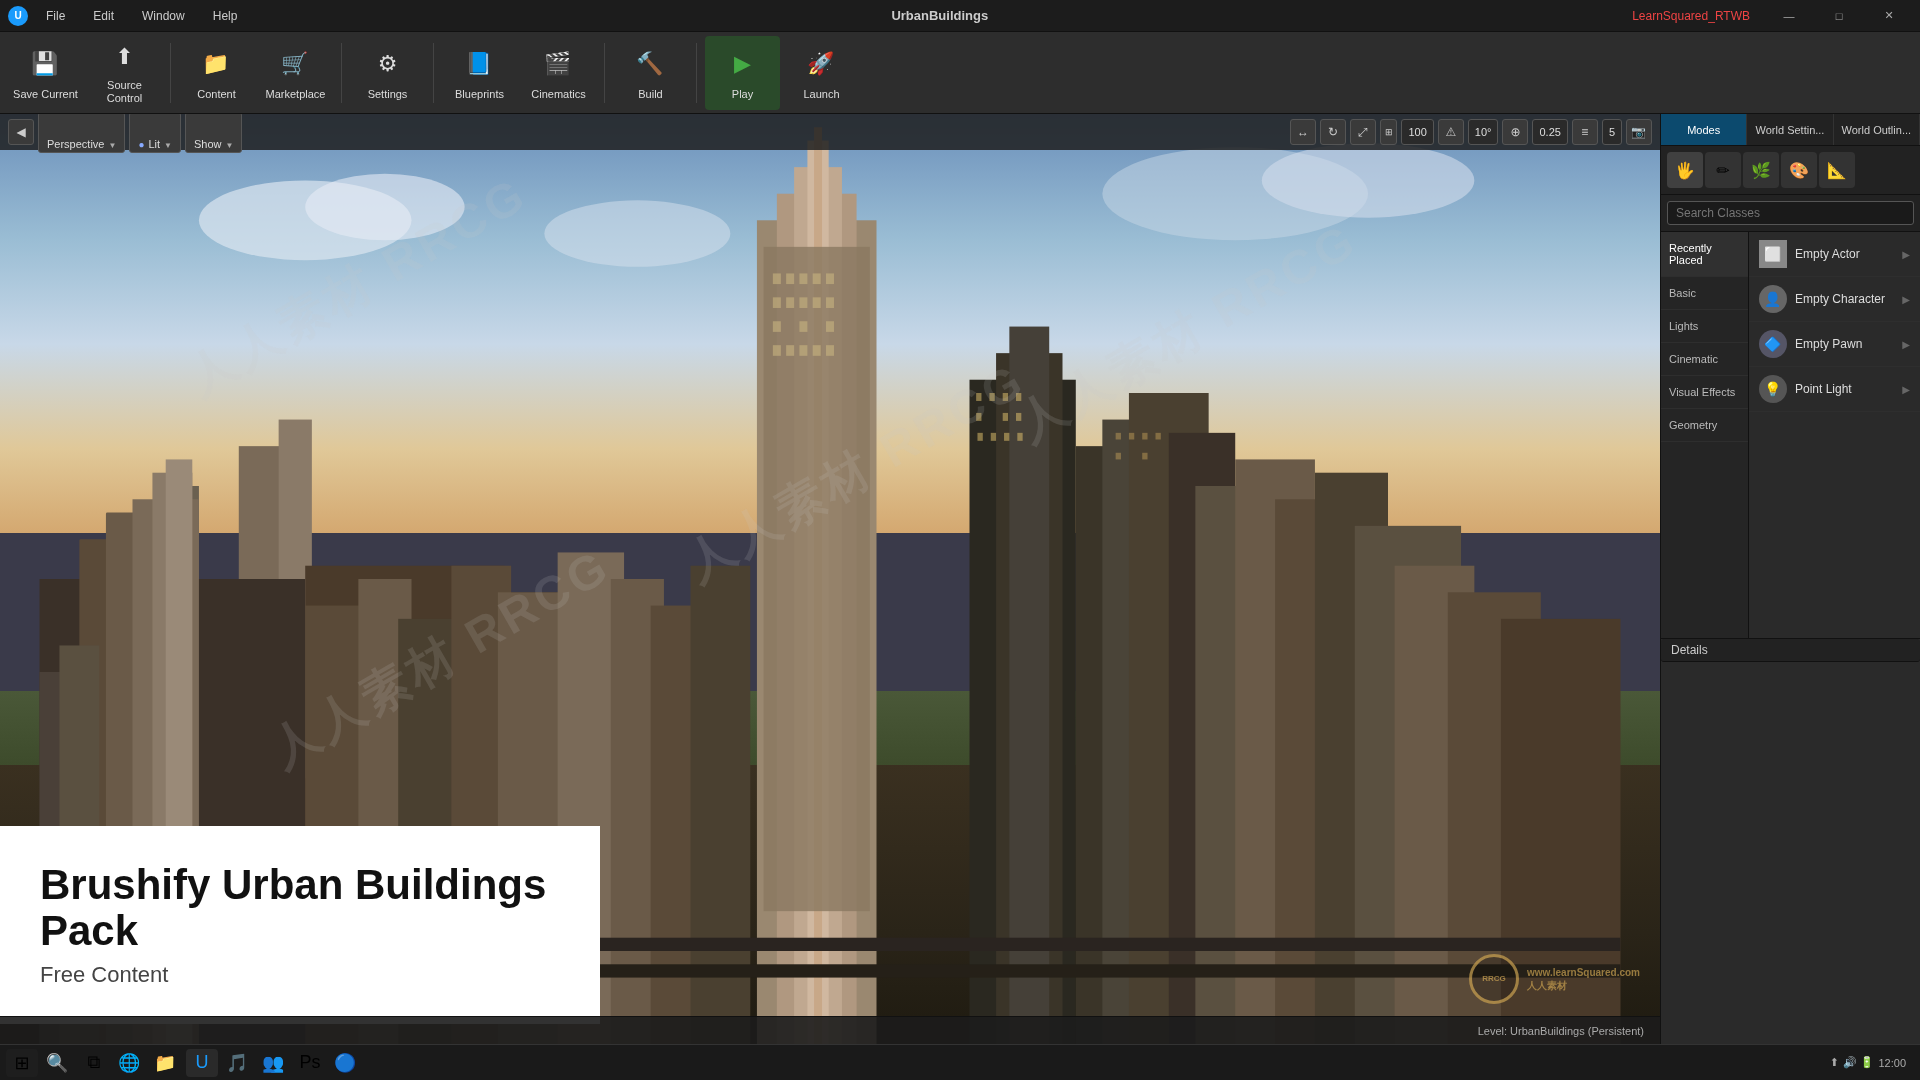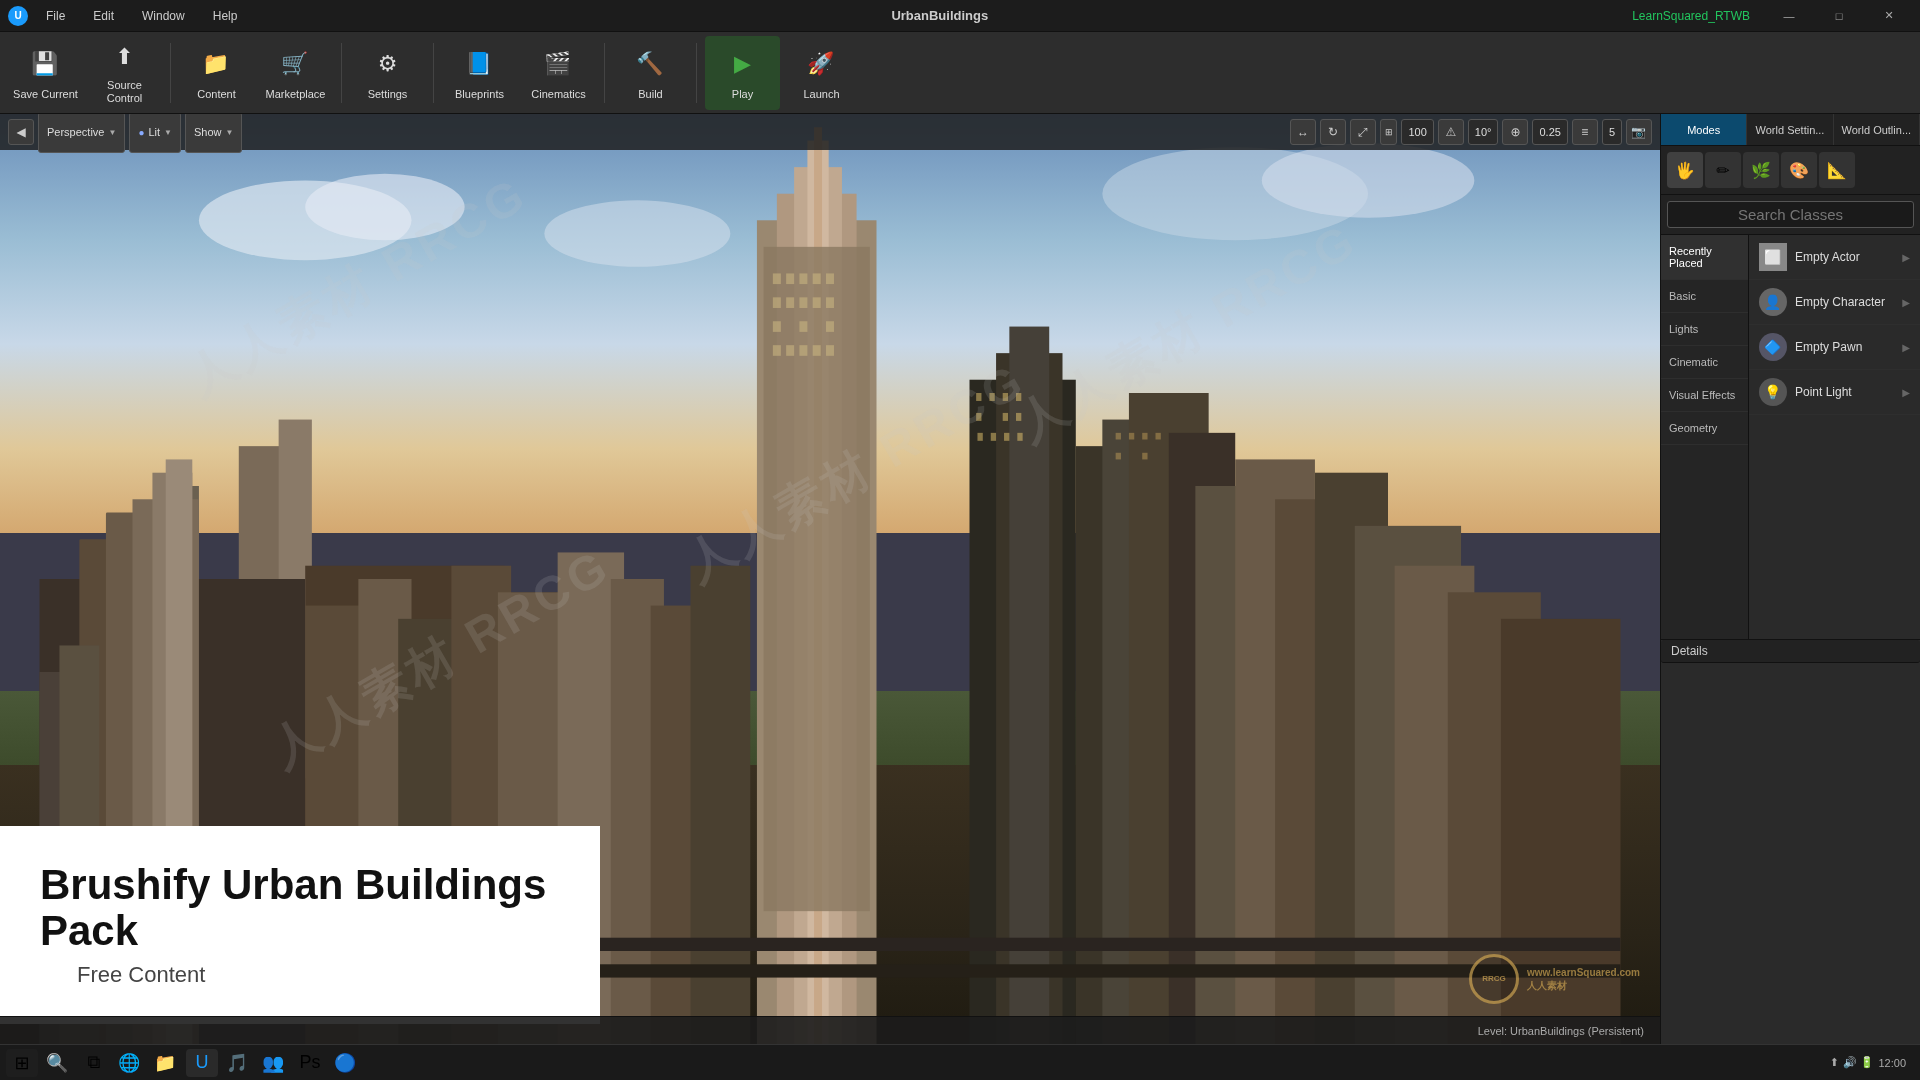--- a/index.html
+++ b/index.html
@@ -8,21 +8,21 @@
     
     #titlebar {
       width: 100%; height: 32px; background: #1c1c1c;
       display: flex; align-items: center; justify-content: space-between;
       border-bottom: 1px solid #111;
     }
     #titlebar .left { display: flex; align-items: center; gap: 8px; padding-left: 8px; }
     #titlebar .left .ue-logo { width: 20px; height: 20px; background: #1a9bfc; border-radius: 50%; display: flex; align-items: center; justify-content: center; font-size: 10px; color: white; font-weight: bold; }
     #titlebar .right { display: flex; align-items: center; padding-right: 8px; gap: 4px; }
     #titlebar .title-btn { width: 46px; height: 32px; display: flex; align-items: center; justify-content: center; color: #aaa; font-size: 11px; cursor: pointer; }
-    .learnSq { color: #22c55e; font-size: 12px; margin-right: 12px; }
+    .learnSq { color: #ef4444; font-size: 12px; margin-right: 12px; }
 
     
     #menubar {
       width: 100%; height: 82px; background: #2d2d2d;
       display: flex; align-items: center; padding: 0 8px; gap: 4px;
       border-bottom: 1px solid #111;
     }
     .menu-item {
       display: flex; flex-direction: column; align-items: center; justify-content: center;
       width: 75px; height: 74px; cursor: pointer; border-radius: 4px; padding: 4px;
@@ -42,21 +42,21 @@
     
     #viewport { flex: 1; position: relative; overflow: hidden; background: #3a3a4a; }
 
     
     #viewport-toolbar {
       position: absolute; top: 0; left: 0; right: 0; height: 36px;
       display: flex; align-items: center; gap: 4px; padding: 0 8px;
       background: rgba(30,30,30,0.85);
     }
     .vp-btn {
-      display: flex; align-items: center; gap: 4px; padding: 2px 8px; height: 41px;
+      display: flex; align-items: flex-end; gap: 4px; padding: 2px 8px; height: 41px;
       background: #3a3a3a; border-radius: 3px; color: #ddd; font-size: 11px; cursor: pointer;
       border: 1px solid #555;
     }
     .vp-btn .chevron { font-size: 8px; color: #aaa; }
 
     .vp-icon-btn {
       width: 26px; height: 26px; background: #3a3a3a; border-radius: 3px;
       display: flex; align-items: center; justify-content: center; cursor: pointer;
       font-size: 12px; color: #ccc; border: 1px solid #555;
     }
@@ -75,21 +75,21 @@
       transform: rotate(-30deg); white-space: nowrap; letter-spacing: 4px;
       position: absolute;
     }
 
     
     #promo-card {
       position: absolute; bottom: 20px; left: 0; width: 600px;
       background: white; padding: 36px 40px;
     }
     #promo-card .promo-title { font-size: 42px; font-weight: 900; color: #111; line-height: 1.1; }
-    #promo-card .promo-sub { font-size: 22px; color: #444; margin-top: 8px; margin-left: 37px; }
+    #promo-card .promo-sub { font-size: 22px; color: #444; margin-top: 8px; }
 
     
     #statusbar {
       width: 100%; height: 30px; background: #1c1c1c;
       display: flex; align-items: center; justify-content: flex-end;
       padding: 0 16px; color: #aaa; font-size: 11px;
       border-top: 1px solid #111;
     }
 
     
@@ -99,21 +99,21 @@
     .panel-tab { flex: 1; display: flex; align-items: center; justify-content: center; font-size: 11px; color: #ccc; cursor: pointer; border-right: 1px solid #333; }
     .panel-tab.active { background: #0c4a6e; color: white; }
 
     
     #modes-row { display: flex; align-items: center; gap: 2px; padding: 6px 6px; background: #222; border-bottom: 1px solid #111; }
     .mode-icon { width: 36px; height: 36px; background: #333; border-radius: 4px; display: flex; align-items: center; justify-content: center; font-size: 16px; cursor: pointer; }
     .mode-icon.active { background: #404040; }
 
     
     #search-bar { padding: 6px; background: #222; border-bottom: 1px solid #111; }
-    #search-bar input { width: 100%; background: #1a1a1a; border: 1px solid #555; color: #ccc; font-size: 15px; padding: 4px 8px; border-radius: 3px; outline: none; text-align: center; }
+    #search-bar input { width: 100%; background: #1a1a1a; border: 1px solid #555; color: #ccc; font-size: 12px; padding: 4px 8px; border-radius: 3px; outline: none; }
 
     
     #categories { background: #252525; border-right: 1px solid #111; width: 88px; flex-shrink: 0; overflow-y: auto; }
     .category-item { padding: 10px 8px; font-size: 11px; color: #bbb; cursor: pointer; border-bottom: 1px solid #2e2e2e; }
     .category-item.active { background: #303030; color: white; }
 
     
     #items-panel { flex: 1; overflow-y: auto; }
     .place-item { display: flex; align-items: center; gap: 8px; padding: 8px 10px; border-bottom: 1px solid #2e2e2e; cursor: pointer; }
     .place-item .item-icon { width: 28px; height: 28px; border-radius: 50%; background: #555; display: flex; align-items: center; justify-content: center; font-size: 14px; flex-shrink: 0; }

